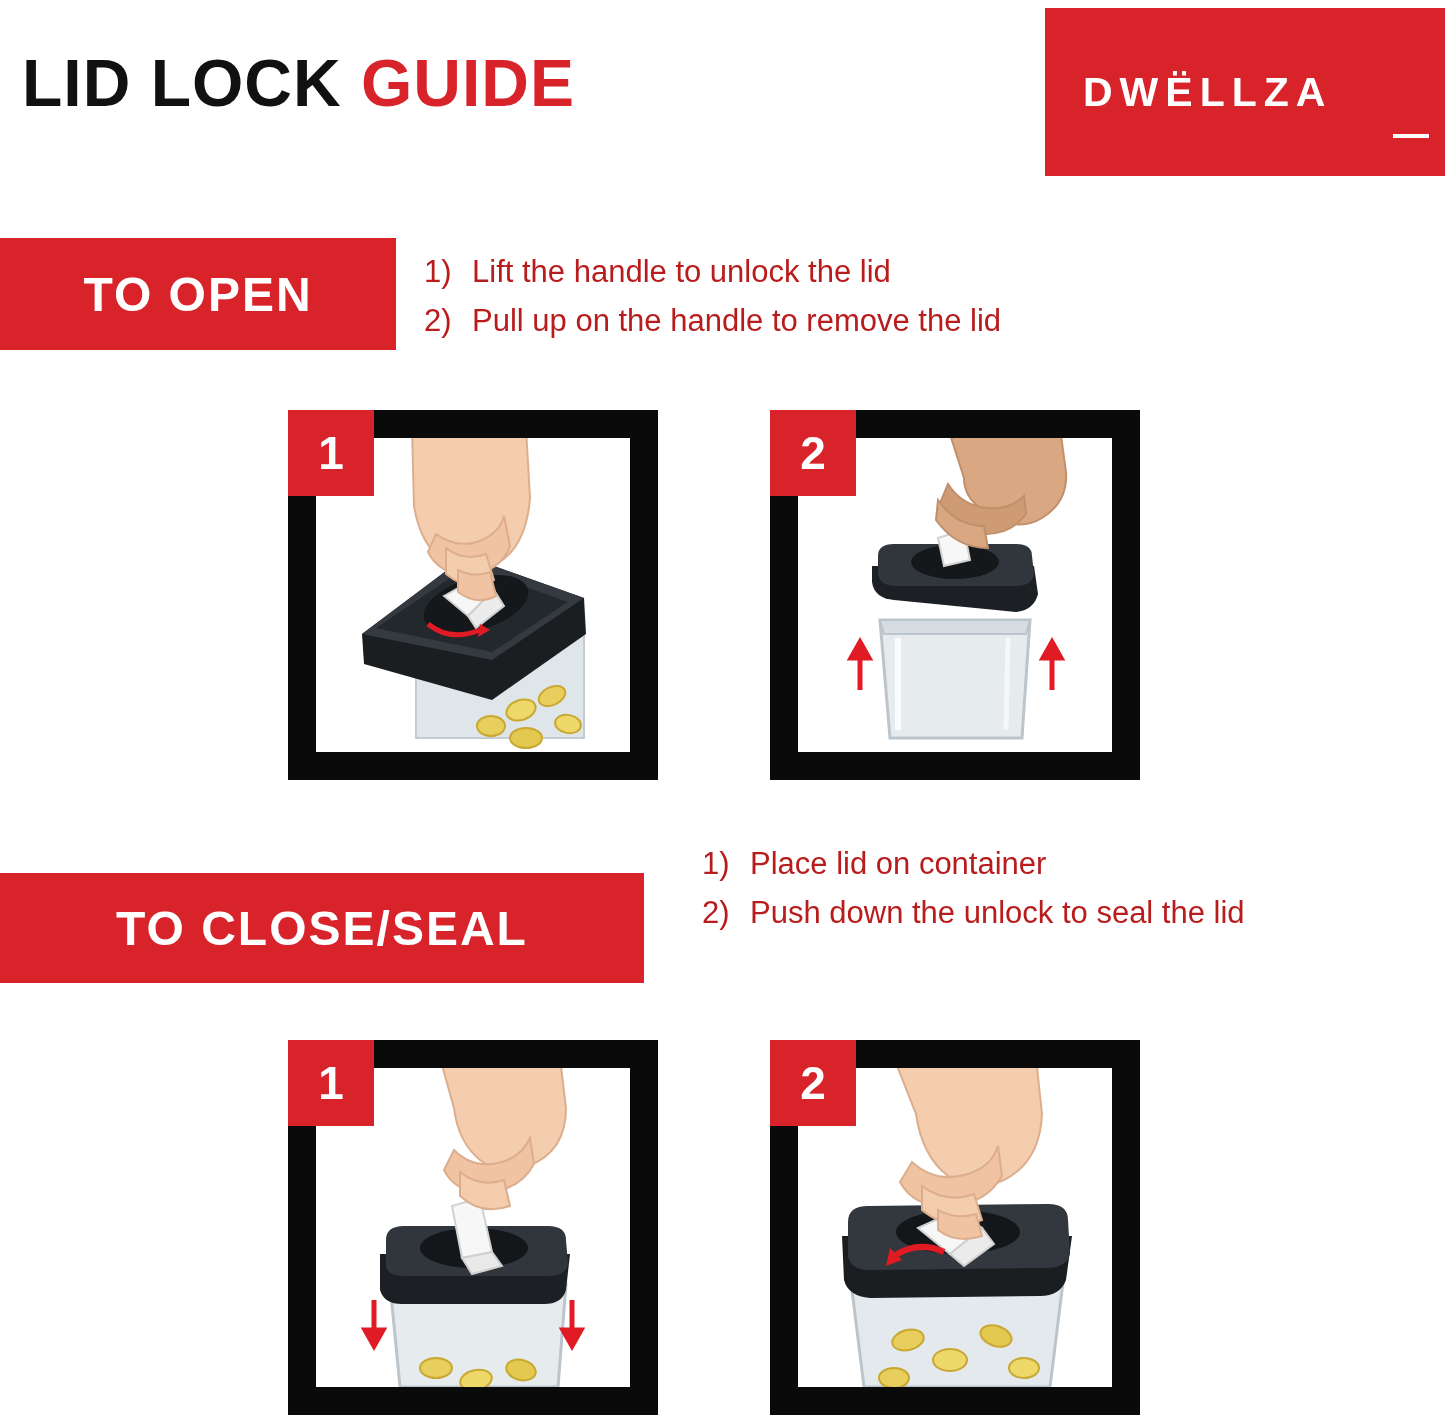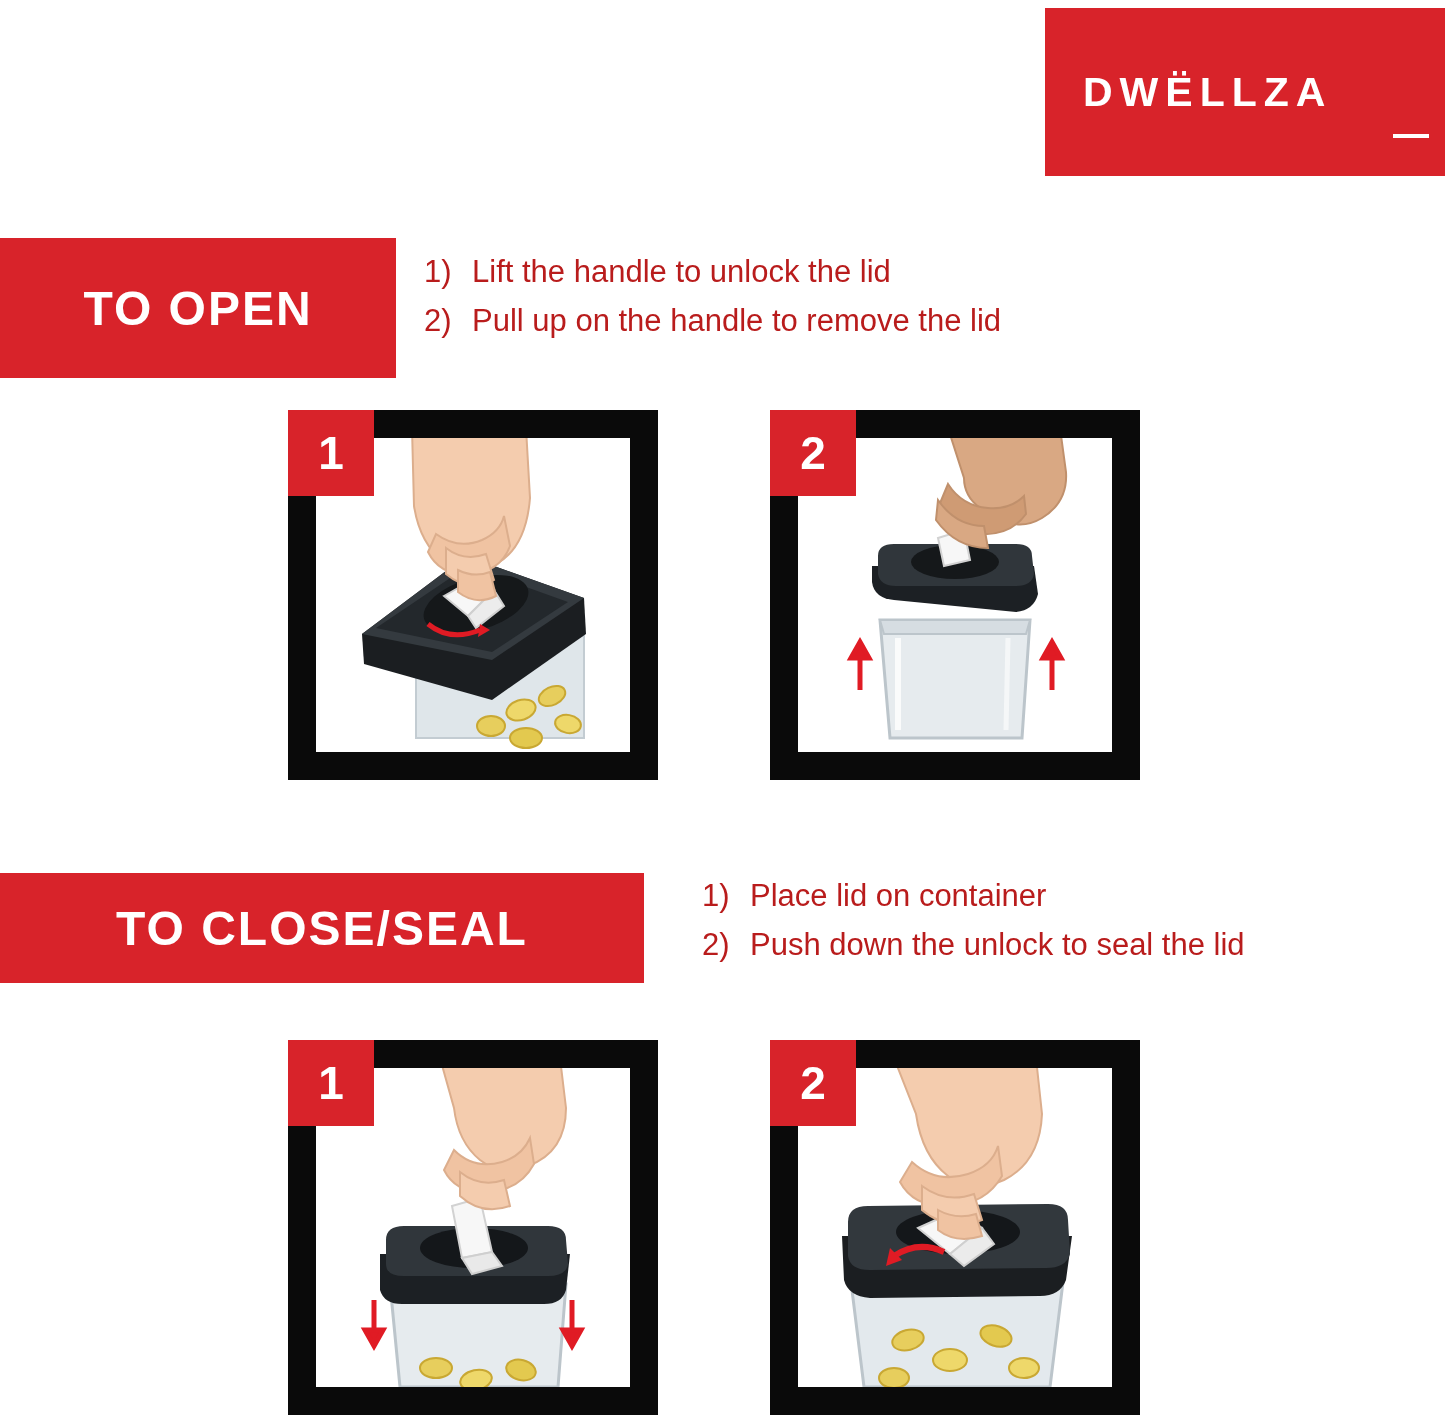--- a/index.html
+++ b/index.html
@@ -84,40 +84,40 @@
     align-items: center;
     justify-content: center;
     font-weight: 700;
     letter-spacing: 2px;
     box-sizing: border-box;
   }
   #banner-open {
     left: 0;
     top: 238px;
     width: 396px;
-    height: 140px;
+    height: 112px;
     font-size: 48px;
   }
   #banner-close {
     left: 0;
     top: 873px;
     width: 644px;
     height: 110px;
     font-size: 48px;
   }
 
   .steps-text {
     position: absolute;
     font-size: 31px;
     line-height: 1.58;
     color: #b91c1c;
     white-space: nowrap;
   }
   #steps-open { left: 424px; top: 248px; }
-  #steps-close { left: 702px; top: 872px; }
+  #steps-close { left: 702px; top: 840px; }
   .step-line { display: block; }
   .step-num { display: inline-block; width: 48px; }
 
   
   .panel {
     position: absolute;
     background: #ffffff;
   }
   .frame {
     position: absolute;
@@ -159,20 +159,24 @@
   #panel-open-1 { left: 288px; top: 410px; width: 370px; height: 370px; }
   #panel-open-2 { left: 770px; top: 410px; width: 370px; height: 370px; }
   #panel-close-1 { left: 288px; top: 1040px; width: 370px; height: 375px; }
   #panel-close-2 { left: 770px; top: 1040px; width: 370px; height: 375px; }
   svg { display: block; }
 </style>
 </head>
 <body>
 
 <div class="header">
+  <div class="main-title">
+    <span class="black">LID LOCK</span>
+    <span class="red">GUIDE</span>
+  </div>
 
   <div class="logo-box">
     <div class="logo-line1">DWËLLZA</div>
     <div class="logo-dash"></div>
   </div>
 </div>
 
 <div class="banner" id="banner-open">
   <span>TO OPEN</span>
 </div>

